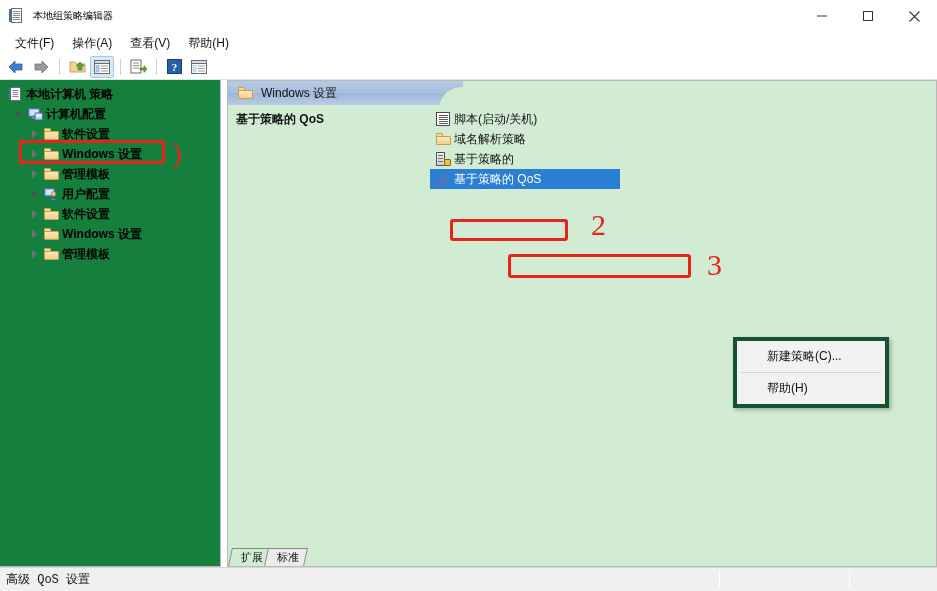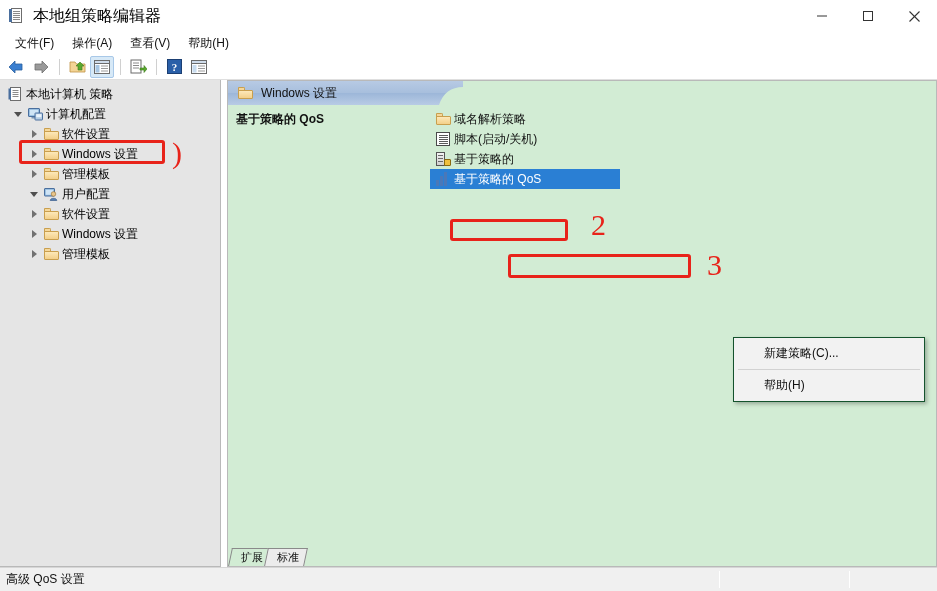--- a/index.html
+++ b/index.html
@@ -46,21 +46,21 @@
     box-shadow: 0 0 0 0 #8a8a8a, 0 2px 0 0 #8a8a8a, 0 4px 0 0 #8a8a8a,
                 0 6px 0 0 #8a8a8a, 0 8px 0 0 #8a8a8a;
     background: #8a8a8a;
   }
   .title-icon .bar {
     position: absolute; left: 0; top: 1px;
     width: 3px; height: 13px;
     background: #4a6f9e;
   }
   .title-text {
-    font-size: 16px;
+    font-size: 10px;
     color: #000000;
     white-space: nowrap;
   }
   .win-controls {
     position: absolute;
     right: 0; top: 0;
     height: 32px;
     display: flex;
   }
   .win-btn {
@@ -119,26 +119,27 @@
   
   .body {
     flex: 1 1 auto;
     display: flex;
     min-height: 0;
     background: #ffffff;
   }
   .tree-pane {
     width: 221px;
     flex: 0 0 221px;
-    background: #e5e5e5;
+    background: #15803d;
     border-right: 1px solid #b9b9b9;
     border-bottom: 1px solid #b9b9b9;
     padding-top: 4px;
     position: relative;
     overflow: hidden;
+    font-weight: bold;
   }
   .splitter {
     width: 6px; flex: 0 0 6px;
     background: #ffffff;
   }
   .content-pane {
     flex: 1 1 auto;
     display: flex;
     flex-direction: column;
     border: 1px solid #b9b9b9;
@@ -337,23 +338,23 @@
     position: absolute; bottom: 0; width: 3px; background: #4a78b8;
   }
   .ic-qos .b1 { left: 0; height: 6px; }
   .ic-qos .b2 { left: 4px; height: 10px; }
   .ic-qos .b3 { left: 8px; height: 14px; }
 
   
   .ctxmenu {
     position: absolute;
     left: 505px; top: 232px;
-    width: 192px;
+    width: 156px;
     background: #f2f2f2;
-    border: 1px solid #14532d;
+    border: 4px solid #14532d;
     box-shadow: 2px 2px 4px rgba(0,0,0,0.28);
     padding: 3px 0 3px 0;
     z-index: 40;
   }
   .ctx-item {
     height: 25px;
     display: flex; align-items: center;
     padding-left: 30px;
     font-size: 12px;
     color: #111111;
@@ -399,21 +400,21 @@
     flex: 0 0 24px;
     height: 24px;
     display: flex;
     align-items: center;
     background: #f0f0f0;
     border-top: 1px solid #d6d6d6;
     font-size: 12px;
     color: #111111;
     position: relative;
   }
-  .sb-seg { padding-left: 6px; }
+  .sb-seg { padding-left: 6px; font-family: Liberation Mono, monospace; }
   .sb-div {
     position: absolute;
     top: 3px; bottom: 3px;
     width: 1px;
     background: #cfcfcf;
     border-right: 1px solid #ffffff;
   }
 
   
   .anno {
@@ -682,33 +683,33 @@
 
         <div class="left-col">
           <div class="title">基于策略的 QoS</div>
         </div>
 
         <div class="right-col">
 
 
           <div class="litem">
             <div class="li-ic">
+              <div class="ic16 ic-script"></div>
+            </div>
+            <span>脚本(启动/关机)</span>
+          </div>
+
+          <div class="litem">
+            <div class="li-ic">
               <div class="folder-ic">
                   <div class="t"></div>
                   <div class="b"></div>
                 </div>
             </div>
             <span>域名解析策略</span>
-          </div>
-
-          <div class="litem">
-            <div class="li-ic">
-              <div class="ic16 ic-script"></div>
-            </div>
-            <span>脚本(启动/关机)</span>
           </div>
 
 
           <div class="litem">
             <div class="li-ic">
               <div class="ic-sec">
                   <div class="panel"></div>
                   <div class="lock"></div>
                 </div>
             </div>

